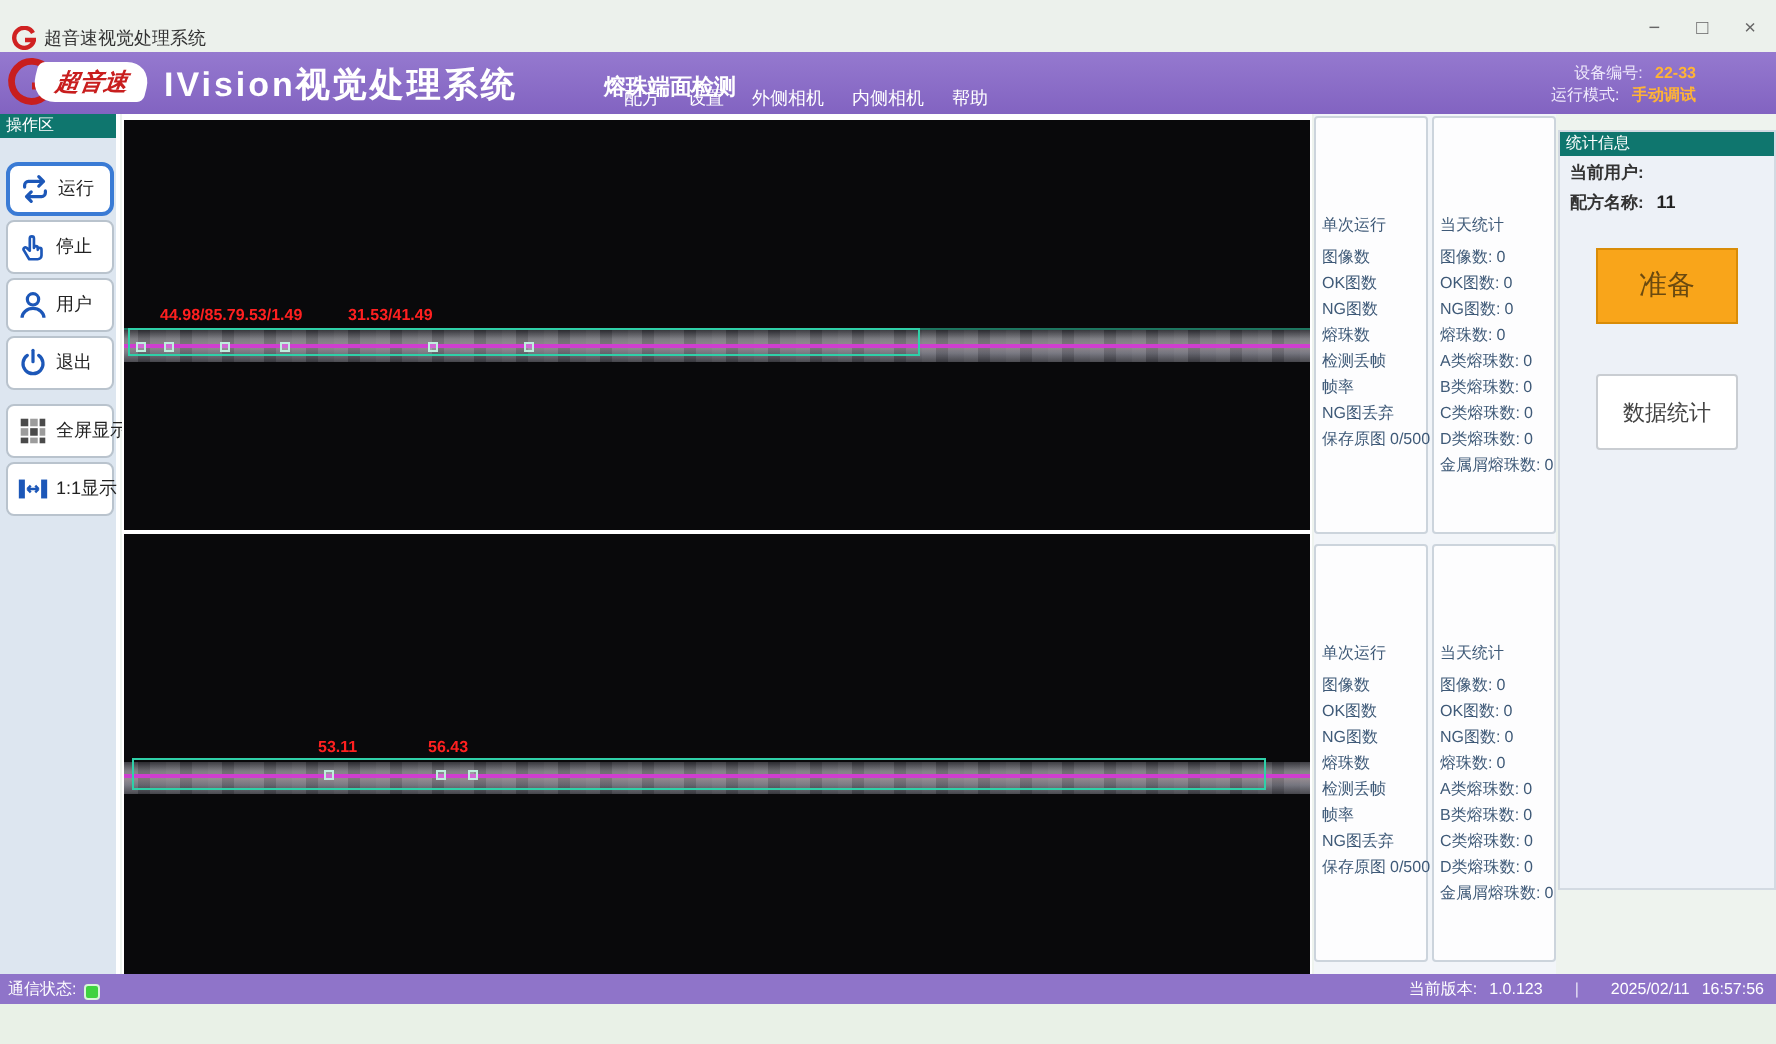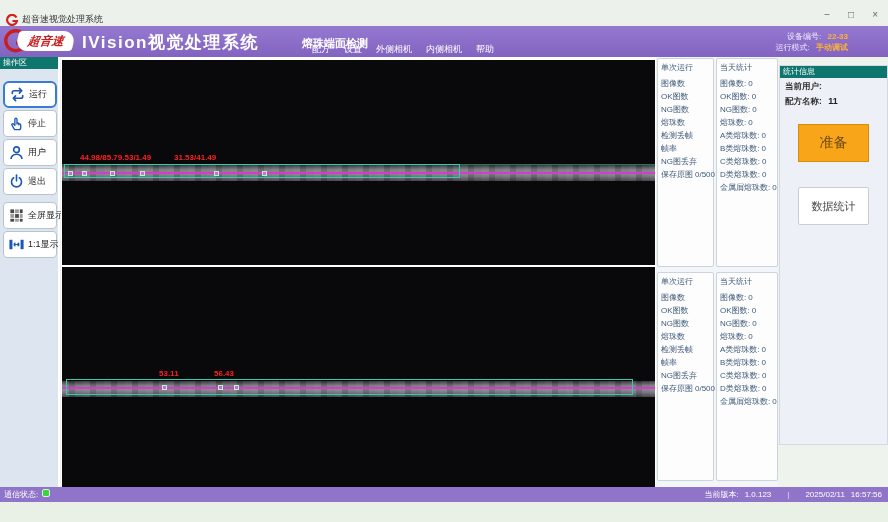--- a/index.html
+++ b/index.html
@@ -60,39 +60,39 @@
   .ann { position:absolute; font-size:8px; font-weight:bold; color:#ff2020; white-space:nowrap; z-index:3; }
   .marker { position:absolute; width:5px; height:5px; border:1px solid #bfeede; background:rgba(220,240,235,.25); z-index:2; }
 
   
   .stats-col { position:absolute; left:657px; top:57px; width:121px; height:430px; background:#f2f5f9; }
   .stats-row { position:absolute; left:0; width:121px; height:210px; }
   .row1 { top:1px; } .row2 { top:215px; }
   .gbox { position:absolute; top:0; height:209px; background:#fdfdfe; border:1px solid #ccd4dc; border-radius:2px; }
   .gbox-l { left:0; width:57px; }
   .gbox-r { left:59px; width:62px; }
-  .gbox-title { font-size:8px; color:#3f5a78; padding:3px 0 4px 3px; white-space:nowrap; }
+  .gbox-title { font-size:8px; color:#3f5a78; padding:3px 0 4px 3px; white-space:nowrap;margin-top:45px; }
   .srow { font-size:8px; color:#3f5a78; line-height:13px; padding-left:3px; white-space:nowrap; }
   .srow .val { margin-left:2px; }
 
   
   .info-panel { position:absolute; left:779px; top:65px; width:109px; height:380px; background:#edf1f7; border:1px solid #d3dae2; }
   .info-row { font-size:8.5px; color:#333; font-weight:bold; padding:3px 0 0 5px; white-space:nowrap; }
   .info-val { font-weight:bold; color:#222; margin-left:4px; font-size:9px; }
   .btn-prepare { position:absolute; left:18px; top:58px; width:71px; height:38px; background:#f9a51a;
                  border:1px solid #d98c07; display:flex; align-items:center; justify-content:center;
                  font-size:14px; color:#6b4a10; cursor:default; }
   .btn-datastats { position:absolute; left:18px; top:121px; width:71px; height:38px; background:#fff;
                  border:1px solid #c9cdd2; border-radius:2px; display:flex; align-items:center; justify-content:center;
                  font-size:11px; color:#444; cursor:default; }
 
   
   .statusbar { position:absolute; left:0; top:487px; width:888px; height:15px; background:#8f74c9;
                display:flex; align-items:center; }
-  .comm { display:flex; align-items:flex-start; gap:4px; margin-left:4px; }
+  .comm { display:flex; align-items:flex-end; gap:4px; margin-left:4px; }
   .comm-label { font-size:8px; color:#fff; }
   .comm-dot { width:8px; height:8px; background:#3fd23f; border:1px solid #d9f5d9; border-radius:2px; }
   .sb-right { position:absolute; right:6px; top:0; height:15px; display:flex; align-items:center; gap:6px;
               font-size:8px; color:#fff; }
   .sb-sep { margin:0 10px; color:#e8e2f6; }
   .bottom-strip { position:absolute; left:0; top:502px; width:888px; height:20px; background:#e9f1e7; }
 </style>
 </head>
 <body>
 

